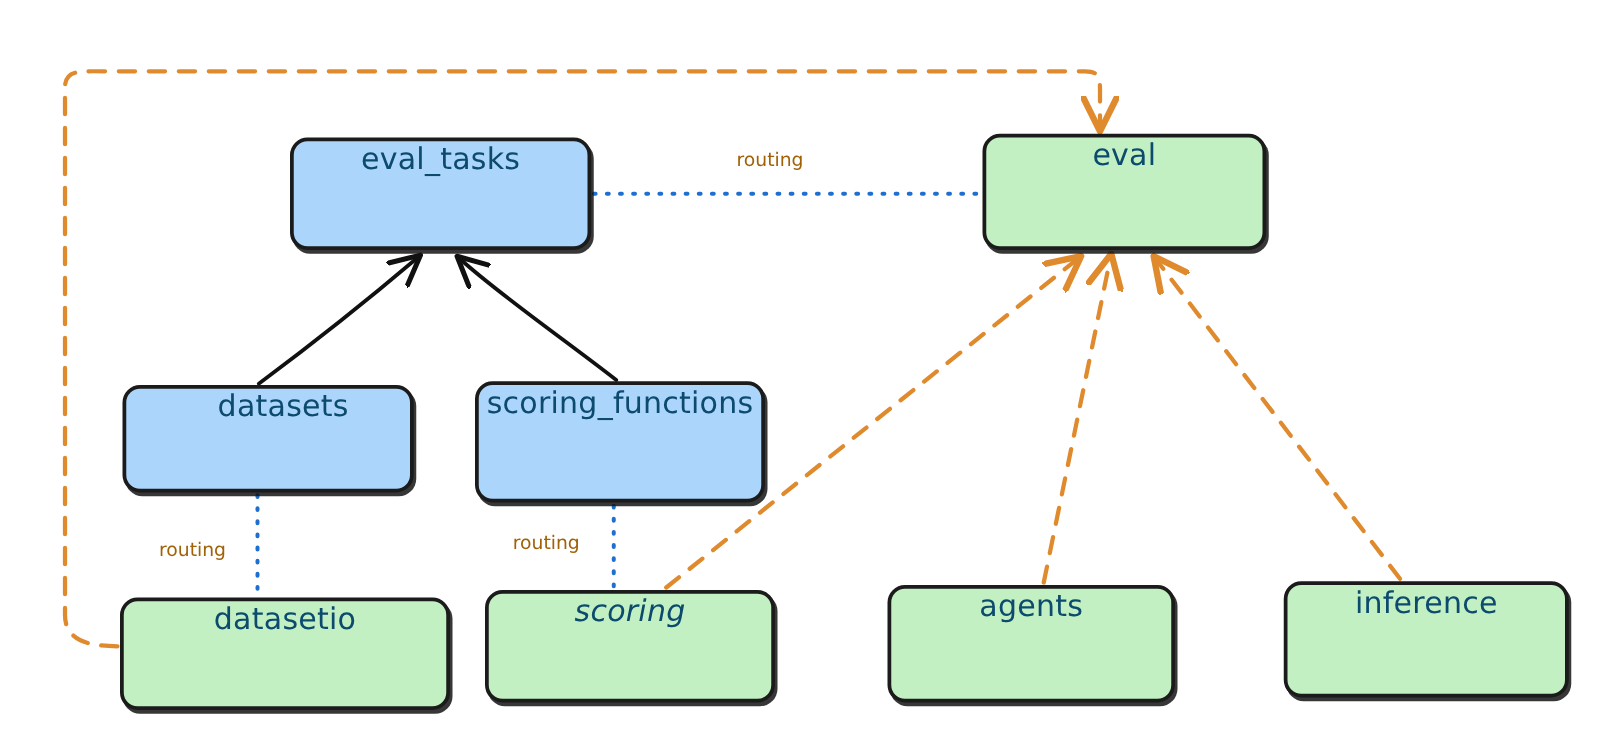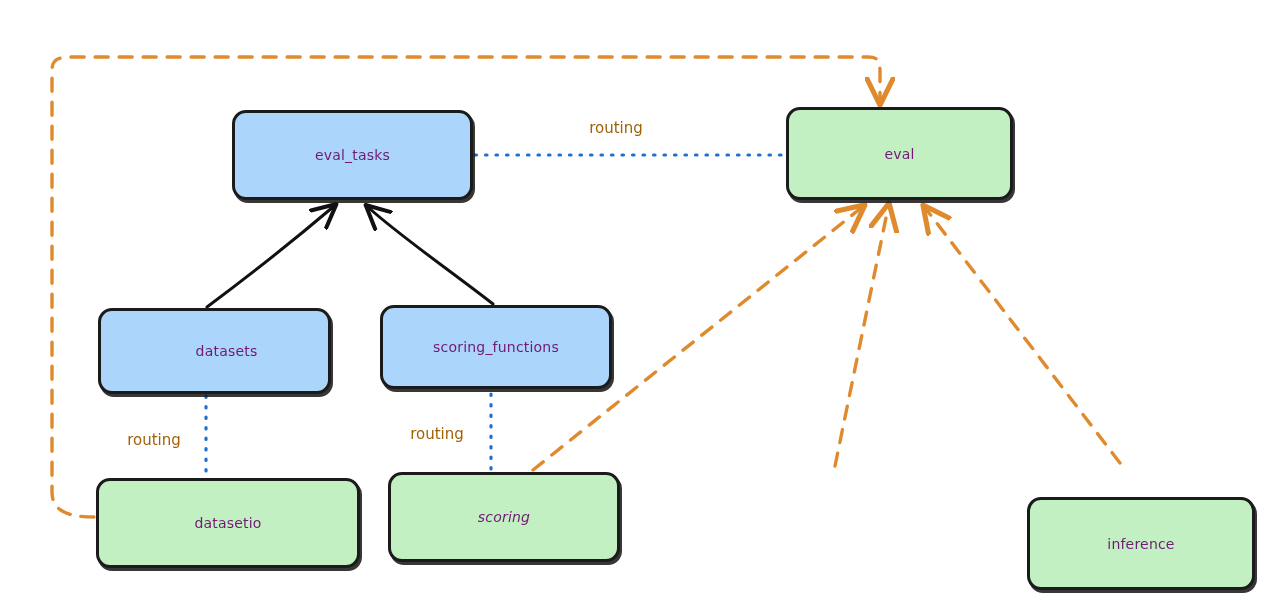--- a/index.html
+++ b/index.html
@@ -25,25 +25,24 @@
     width: 1280px;
     height: 596px;
     pointer-events: none;
   }
   .node {
     position: absolute;
     box-sizing: border-box;
     border: 3px solid #1b1b1b;
     border-radius: 14px;
     display: flex;
-    align-items: center;
     justify-content: center;
     font-family: "DejaVu Sans", sans-serif;
-    font-size: 14px;
-    color: #701a75;
+    font-size: 24px;
+    color: #0c4a6e;
     letter-spacing: 0.2px;
     box-shadow: 2px 3px 0 rgba(20,20,20,0.85);
   }
   .node.blue  { background: #ABD5FA; }
   .node.green { background: #C2F0C2; }
   .node-label {
     pointer-events: none;
     white-space: nowrap;
   }
   .edge-label {
@@ -107,34 +106,37 @@
   </div>
 
   <div class="node green" style="left:786px; top:107px; width:227px; height:93px;">
     <span class="node-label">eval</span>
   </div>
 
   <div class="node blue" style="left:98px; top:308px; width:233px; height:86px;padding-left:24px;">
     <span class="node-label">datasets</span>
   </div>
 
-  <div class="node blue" style="left:380px; top:305px; width:232px; height:84px;">
+  <div class="node blue" style="left:380px; top:305px; width:232px; height:97px;">
     <span class="node-label">scoring_functions</span>
   </div>
 
   <div class="node green" style="left:96px; top:478px; width:264px; height:90px;">
     <span class="node-label">datasetio</span>
   </div>
 
   <div class="node green" style="left:388px; top:472px; width:232px; height:90px;font-style:italic;">
     <span class="node-label">scoring</span>
   </div>
 
+  <div class="node green" style="left:710px; top:468px; width:230px; height:94px;">
+    <span class="node-label">agents</span>
+  </div>
 
-  <div class="node green" style="left:1027px; top:465px; width:228px; height:93px;margin-top:32px;">
+  <div class="node green" style="left:1027px; top:465px; width:228px; height:93px;">
     <span class="node-label">inference</span>
   </div>
 
   <div class="edge-label" style="left:616px; top:128px;">routing</div>
   <div class="edge-label" style="left:154px; top:440px;">routing</div>
   <div class="edge-label" style="left:437px; top:434px;">routing</div>
 
 </div>
 
 </body></html>

